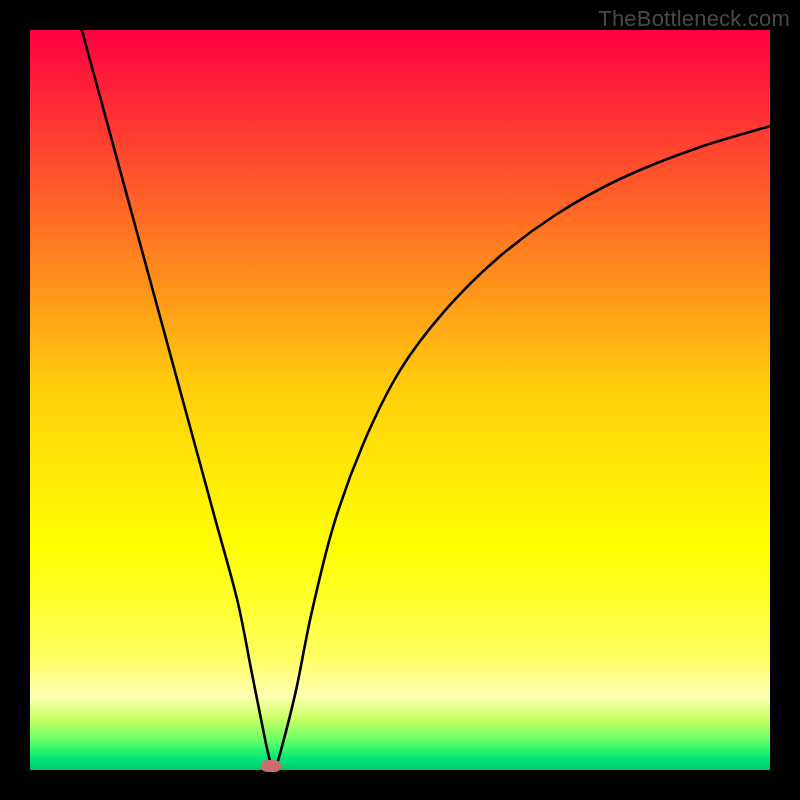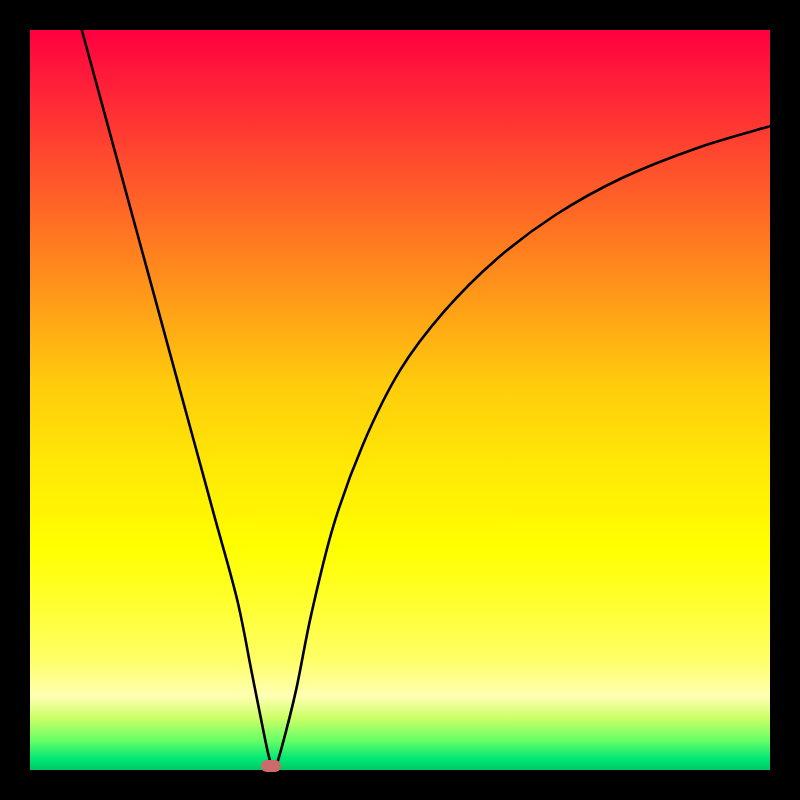--- a/index.html
+++ b/index.html
@@ -59,19 +59,20 @@
     width: 20px;
     height: 12px;
     border-radius: 6px;
     background: #cc6b6b;
   }
 </style>
 </head>
 <body>
 
 <div class="frame">
+  <div class="watermark">TheBottleneck.com</div>
   <div class="plot-area">
     <svg class="curve-svg" viewBox="0 0 740 740" preserveAspectRatio="none">
       <path id="curve-path" fill="none" stroke="#000" stroke-width="2.6" stroke-linecap="round" stroke-linejoin="round" d="M 51.80 0.00 C 55.50 13.57, 66.60 54.27, 74.00 81.40 C 81.40 108.53, 88.80 135.67, 96.20 162.80 C 103.60 189.93, 111.00 217.07, 118.40 244.20 C 125.80 271.33, 133.20 298.47, 140.60 325.60 C 148.00 352.73, 155.40 379.87, 162.80 407.00 C 170.20 434.13, 177.60 461.27, 185.00 488.40 C 192.40 515.53, 201.03 543.90, 207.20 569.80 C 213.37 595.70, 217.31 620.37, 222.00 643.80 C 226.69 667.23, 232.24 695.60, 235.32 710.40 C 238.40 725.20, 239.02 727.67, 240.50 732.60 C 241.98 737.53, 242.35 742.47, 244.20 740.00 C 246.05 737.53, 247.90 731.37, 251.60 717.80 C 255.30 704.23, 261.47 680.80, 266.40 658.60 C 271.33 636.40, 275.03 611.73, 281.20 584.60 C 287.37 557.47, 294.77 524.17, 303.40 495.80 C 312.03 467.43, 321.90 440.30, 333.00 414.40 C 344.10 388.50, 356.43 362.60, 370.00 340.40 C 383.57 318.20, 398.37 299.70, 414.40 281.20 C 430.43 262.70, 447.70 245.43, 466.20 229.40 C 484.70 213.37, 504.43 198.57, 525.40 185.00 C 546.37 171.43, 568.57 159.10, 592.00 148.00 C 615.43 136.90, 641.33 127.03, 666.00 118.40 C 690.67 109.77, 727.67 99.90, 740.00 96.20"></path>
     </svg>
     <div class="marker" id="marker" style="left: 230.5px; top: 730.3px;"></div>
   </div>
 </div>
 
 </body></html>

